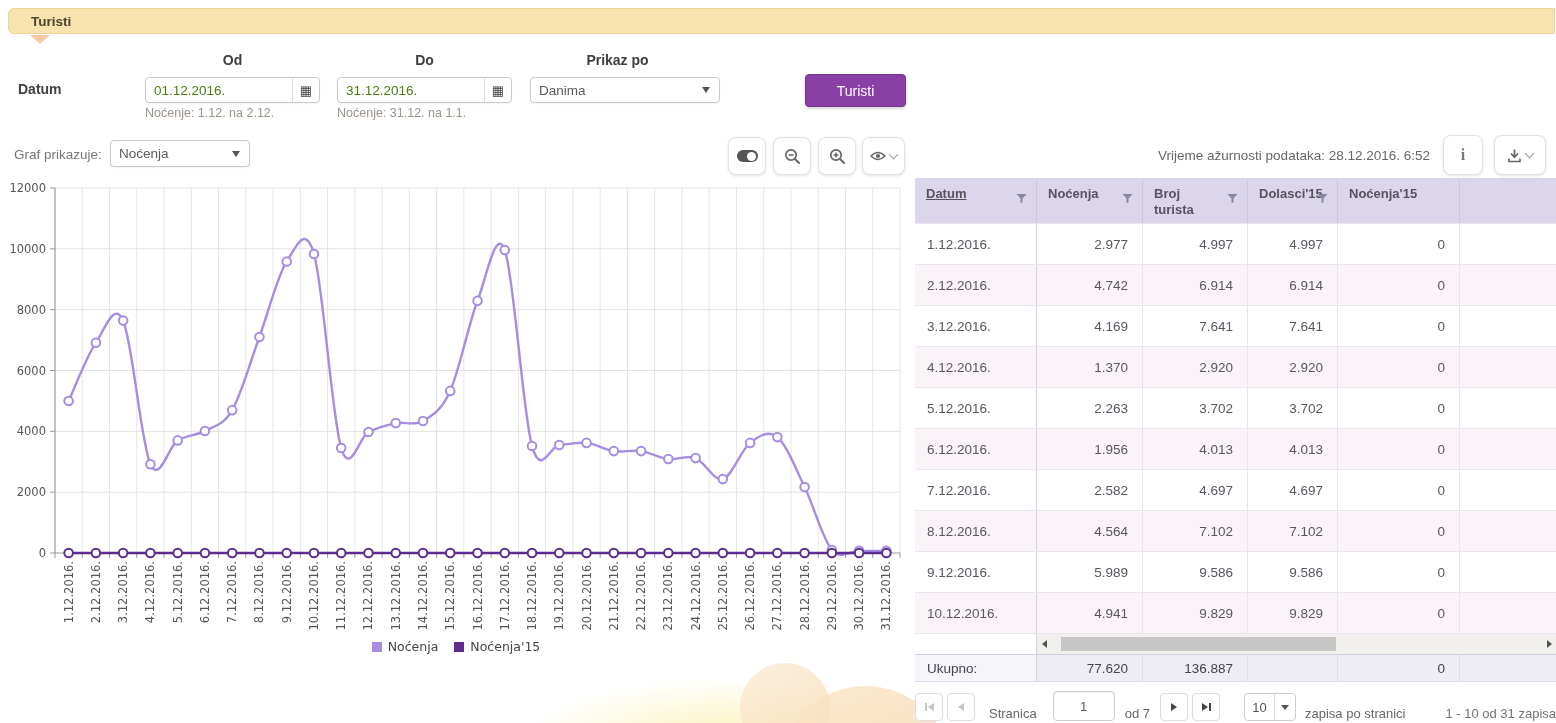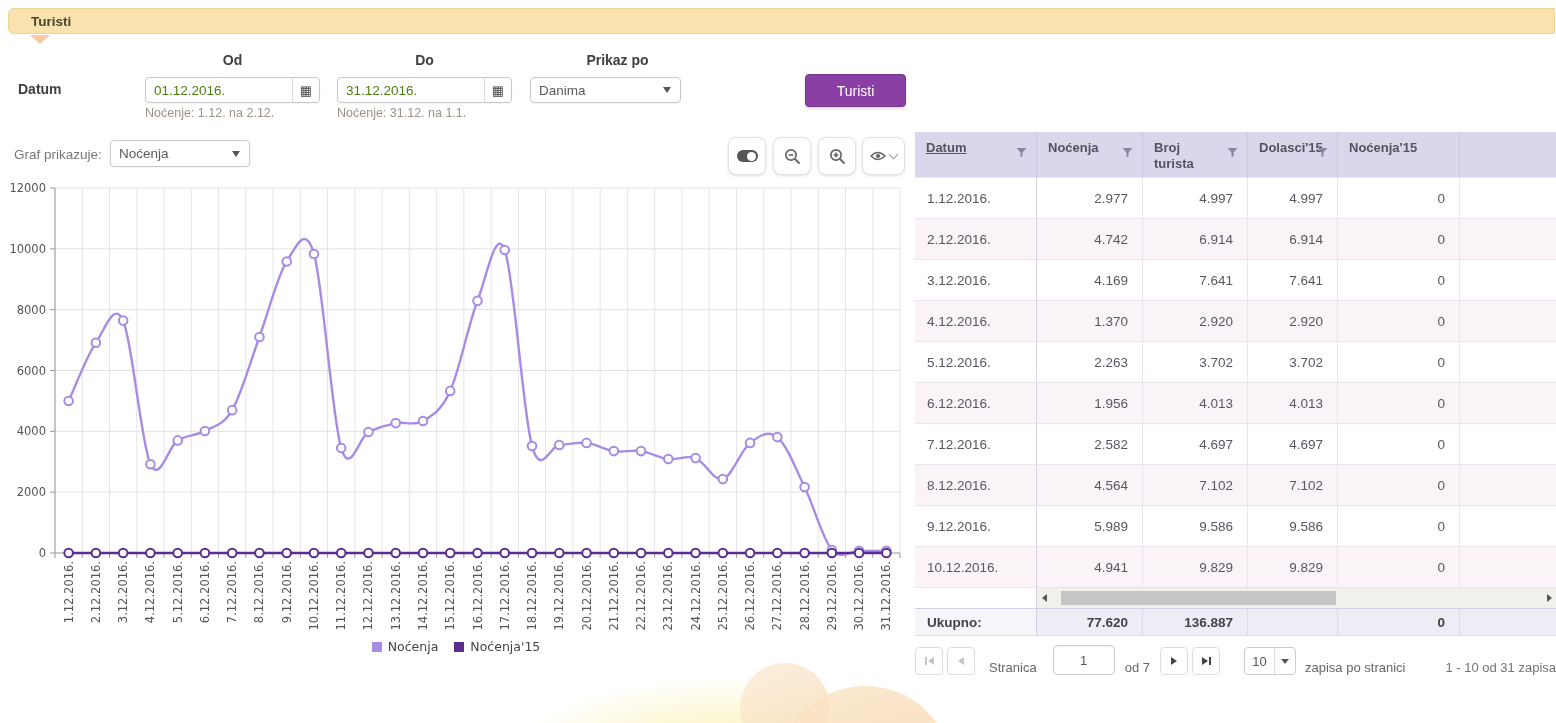--- a/index.html
+++ b/index.html
@@ -74,21 +74,21 @@
   .c-num{justify-content:flex-end;padding-right:14px}
   .scrollrow{display:flex;align-items:stretch;height:20px;border-top:1px solid #e9e4ee}
   .sc-spacer{width:122px;border-right:1px solid #d5cfe0;box-sizing:border-box}
   .sc-track{flex:1;position:relative;background:#f2f0ed;display:flex;align-items:center}
   .sc-thumb{position:absolute;left:10px;width:56%;height:14px;top:3px;background:#c6c6c6;cursor:pointer}
   .sc-arrow{width:14px;display:flex;align-items:center;justify-content:center;background:#f2f0ed;cursor:pointer}
   .tri{width:0;height:0;border-top:4px solid transparent;border-bottom:4px solid transparent}
   .tri.left{border-right:5px solid #555}
   .tri.right{border-left:5px solid #555}
   .tfoot{height:26px;background:#eeecf5;border-top:1px solid #d3cde1;border-bottom:1px solid #e0dbe9}
-  .fcell{display:flex;align-items:center;font-size:13.5px;font-weight:bold;color:#45404d;
+  .fcell{display:flex;align-items:center;font-size:13.5px;font-weight:normal;color:#45404d;
          box-sizing:border-box;border-right:1px solid #dedaea}
   .fcell:first-child{border-right:1px solid #d5cfe0;background:#f6f5fa}
 
   
   .pager{margin-top:9px;display:flex;align-items:flex-end;font-size:13px;color:#666}
   .pbtn{width:26px;height:26px;background:#fff;border:1px solid #ddd;border-radius:4px;
         display:flex;align-items:center;justify-content:center;cursor:pointer;gap:1px}
   .pbtn + .pbtn{margin-left:4px}
   .pbtn .t{width:0;height:0;border-top:4px solid transparent;border-bottom:4px solid transparent}
   .pbtn .t.r{border-left:6px solid currentColor}
@@ -135,21 +135,21 @@
     <div class="calbtn">
       <span>▦</span>
     </div>
   </div>
   <div class="abs inp" style="left:337px;width:175px">
     <input value="31.12.2016." style="">
     <div class="calbtn">
       <span>▦</span>
     </div>
   </div>
-  <div class="abs inp dd" style="left:530px;width:151px">
+  <div class="abs inp dd" style="left:530px;width:190px">
     <span class="val">Danima</span>
     <span class="arr"></span>
   </div>
 
   <div class="abs note" style="left:145px">Noćenje: 1.12. na 2.12.</div>
   <div class="abs note" style="left:337px">Noćenje: 31.12. na 1.1.</div>
 
   <div class="abs fetch">Turisti</div>
 
   <span class="abs graf-label">Graf prikazuje:</span>
@@ -372,20 +372,34 @@
         <span class="lg-sq" style="background: rgb(167, 140, 226);"></span>
         <span class="lg-txt">Noćenja</span>
       </div>
       <div class="lg-item">
         <span class="lg-sq" style="background: rgb(92, 45, 142);"></span>
         <span class="lg-txt">Noćenja'15</span>
       </div>
     </div>
 
   <div class="abs rpanel">
+    <div class="info-row">
+      <span class="updated">Vrijeme ažurnosti podataka: 28.12.2016. 6:52</span>
+      <div class="sqbtn ibtn">
+        <span>i</span>
+      </div>
+      <div class="sqbtn dlbtn">
+        <svg width="15" height="15" viewBox="0 0 15 15">
+          <line x1="7.5" y1="1.5" x2="7.5" y2="8" stroke="#666" stroke-width="1.8"></line>
+          <path d="M4,5.5 L7.5,9.2 L11,5.5" fill="none" stroke="#666" stroke-width="1.8"></path>
+          <path d="M2,10.5 v3 h11 v-3" fill="none" stroke="#666" stroke-width="1.6"></path>
+        </svg>
+        <span class="chev"></span>
+      </div>
+    </div>
 
     <div class="grid">
       <div class="ghead">
           <div class="th"><span class="sorted">Datum</span><svg class="funnel" width="11" height="11" viewBox="0 0 11 11">
               <path d="M0.5 1h10L6.5 5.6v3.6l-2 1V5.6z" fill="#8a85a3"></path>
             </svg></div>
           <div class="th"><span class="">Noćenja</span><svg class="funnel" width="11" height="11" viewBox="0 0 11 11">
               <path d="M0.5 1h10L6.5 5.6v3.6l-2 1V5.6z" fill="#8a85a3"></path>
             </svg></div>
           <div class="th"><span class="">Broj turista</span><svg class="funnel" width="11" height="11" viewBox="0 0 11 11">

